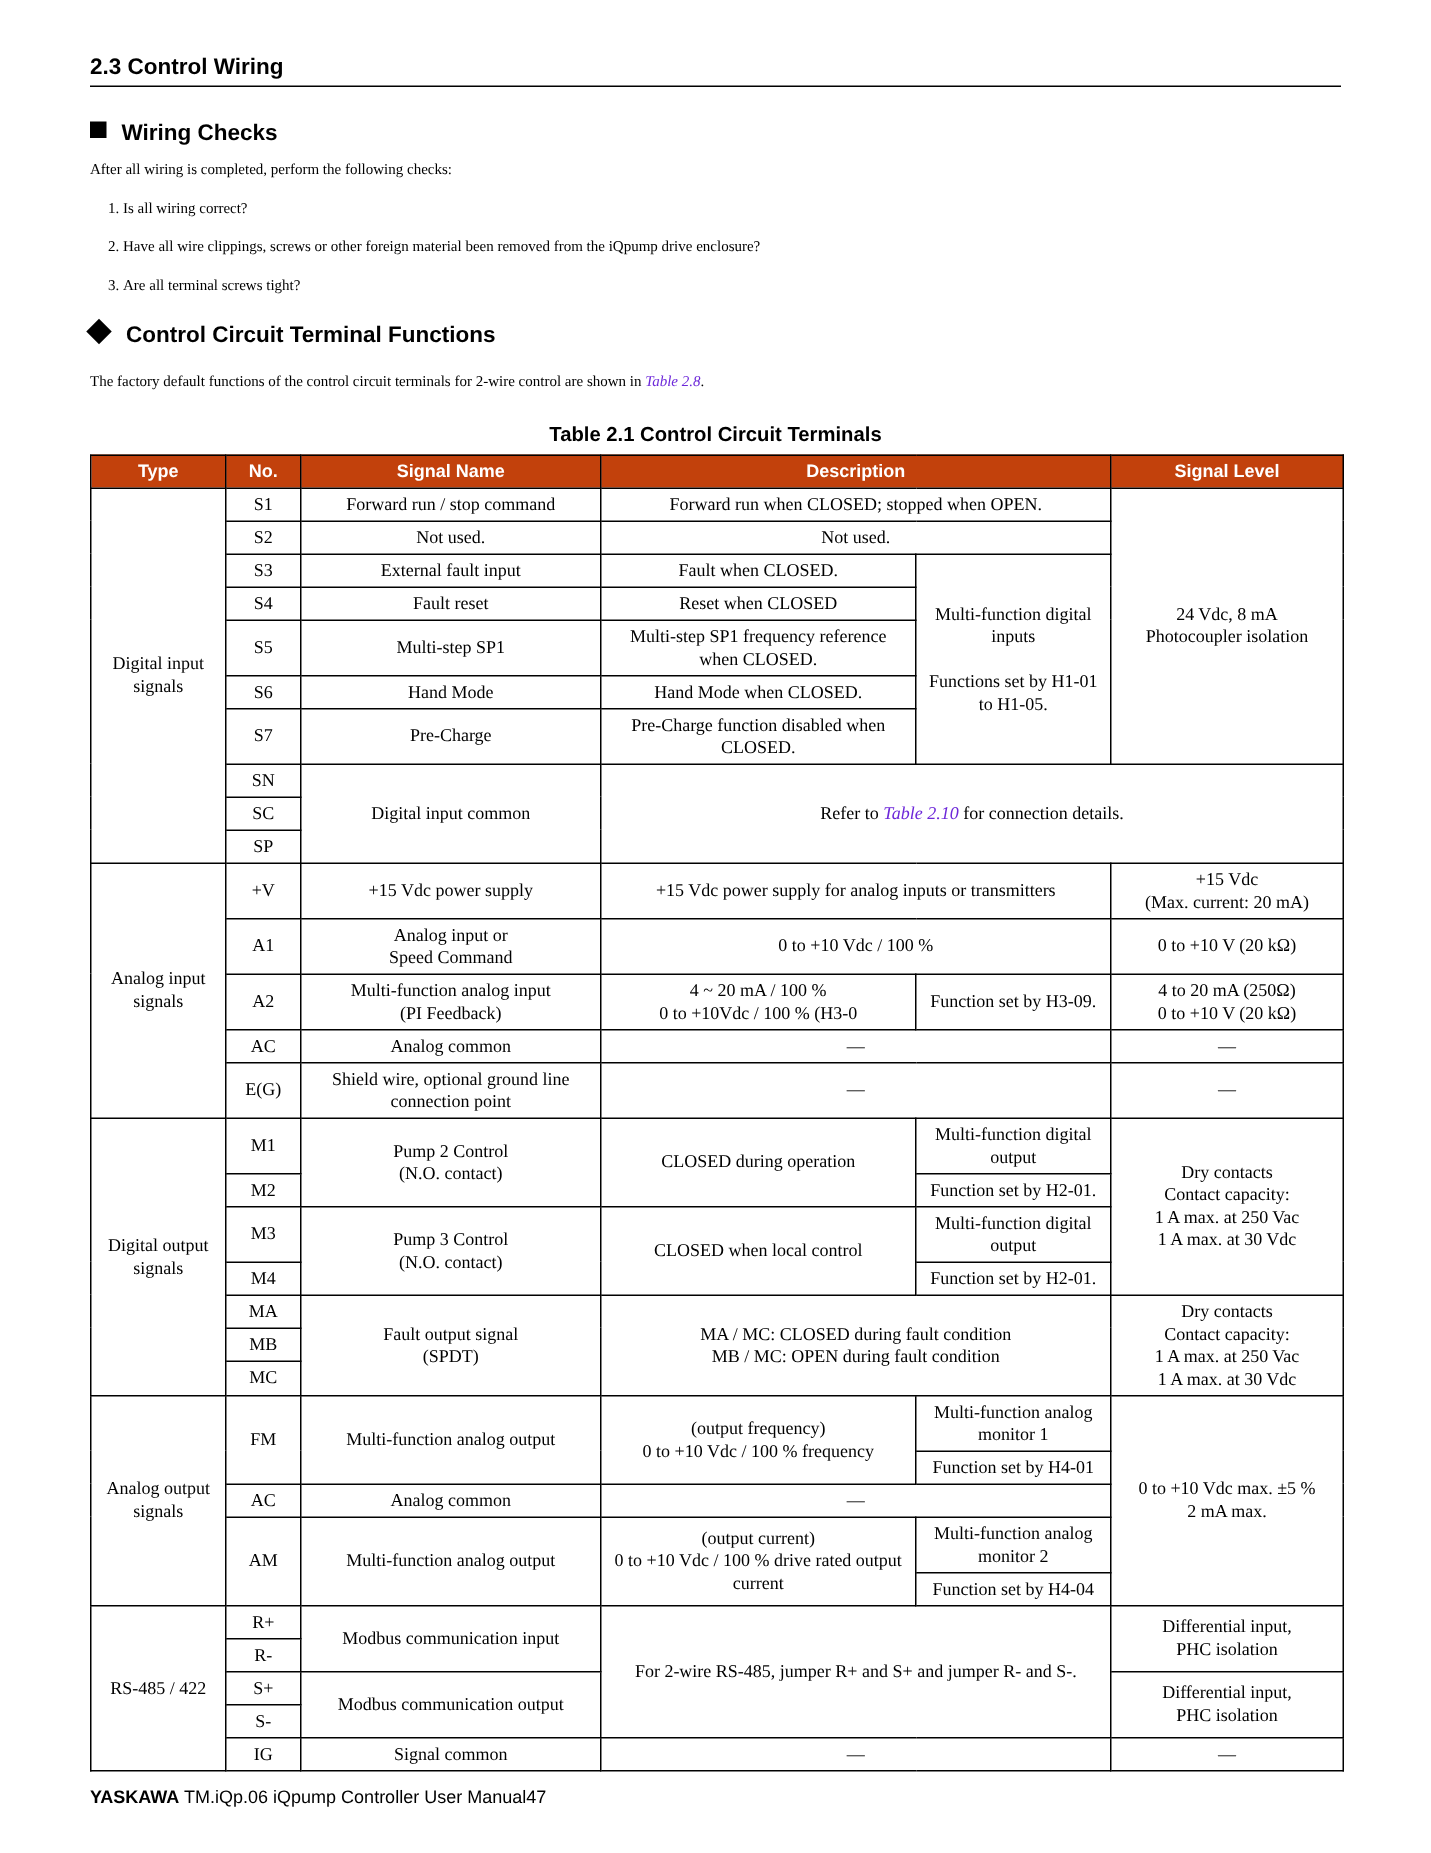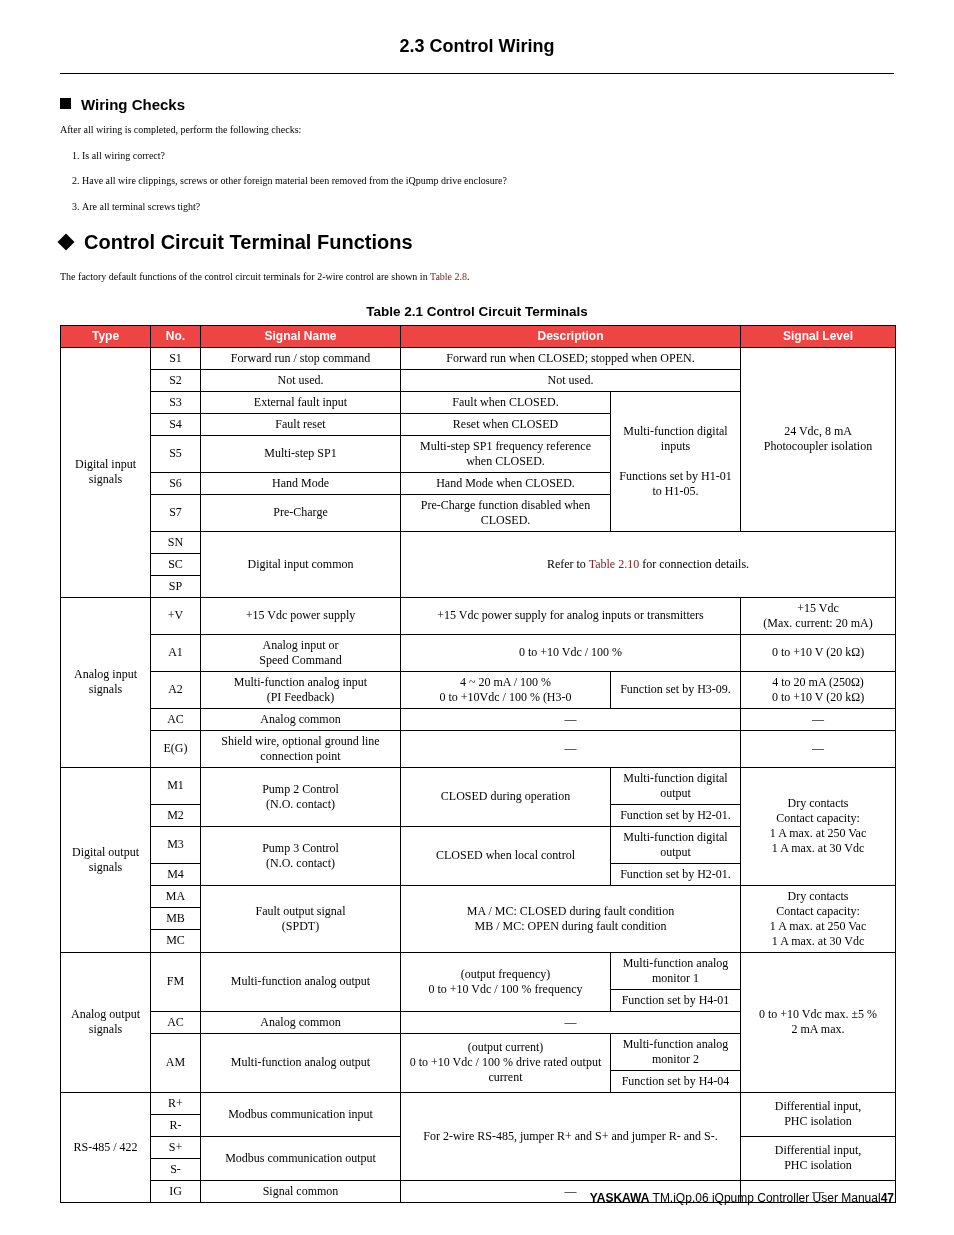--- a/index.html
+++ b/index.html
@@ -1,41 +1,41 @@
 <!DOCTYPE html>
 <html><head>
 <meta charset="utf-8">
 <style>
 body{margin:0;font-family:"Times New Roman",serif;background:#fff;color:#000}
 .page{width:954px;min-height:1235px;padding:36px 60px 30px 60px;box-sizing:border-box;position:relative}
-.hdr-sec{font-family:Arial,sans-serif;font-weight:bold;font-size:18px;text-align:center;margin:0 0 16px}
+.hdr-sec{font-family:Arial,sans-serif;font-weight:bold;font-size:15px;text-align:left;margin:0 0 4px}
 .hdr-rule{border:none;border-top:1.5px solid #000;margin:0 0 22px}
 .h-wiring{font-family:Arial,sans-serif;font-weight:bold;font-size:15px;margin:0 0 10px}
 .sq{display:inline-block;width:11px;height:11px;background:#000;margin-right:10px;vertical-align:1px}
 .intro,.ol,.body-p{font-size:10px;line-height:1.35}
 .ol{list-style:decimal;margin:8px 0 18px 0;padding-left:22px}
 .ol li{margin:12px 0 2px}
-.h-main{font-family:Arial,sans-serif;font-weight:bold;font-size:20px;margin:0 0 16px}
+.h-main{font-family:Arial,sans-serif;font-weight:bold;font-size:15px;margin:0 0 16px}
 .dia{display:inline-block;width:12px;height:12px;background:#000;transform:rotate(45deg);margin-right:12px;vertical-align:1px}
 .body-p{margin:0 0 20px}
-.link{color:#7f1d1d;}
+.link{color:#6d28d9;font-style:italic}
 .tbl-title{font-family:Arial,sans-serif;font-weight:bold;font-size:13.5px;text-align:center;margin:0 0 6px}
 table.ct{border-collapse:collapse;width:100%;font-size:12px;table-layout:fixed}
 table.ct th,table.ct td{border:1px solid #000;padding:3px 5px;text-align:center;vertical-align:middle;line-height:1.25}
-table.ct th{background:#ef4444;color:#fff;font-family:Arial,sans-serif;font-weight:bold;font-size:12px}
+table.ct th{background:#c2410c;color:#fff;font-family:Arial,sans-serif;font-weight:bold;font-size:12px}
 .col-type{width:90px}
 .col-no{width:50px}
 .col-name{width:200px}
 .col-d1{width:210px}
 .col-d2{width:130px}
 .col-lvl{width:155px}
-.footer{position:absolute;bottom:30px;left:60px;right:60px;display:flex;justify-content:flex-end;font-size:12px}
+.footer{position:absolute;bottom:30px;left:60px;right:60px;display:flex;justify-content:flex-start;font-size:12px}
 .footer .l{font-family:Arial,sans-serif}
 .footer .l b{font-weight:bold}
-.footer .r{font-family:Arial,sans-serif;font-weight:bold}
+.footer .r{font-family:Arial,sans-serif;font-weight:normal}
 </style>
 </head>
 <body>
 
 <div class="page">
 <div class="hdr-sec">2.3 Control Wiring</div>
 <hr class="hdr-rule">
 
 <div class="h-wiring">
  <span class="sq"></span><span>Wiring Checks</span>

